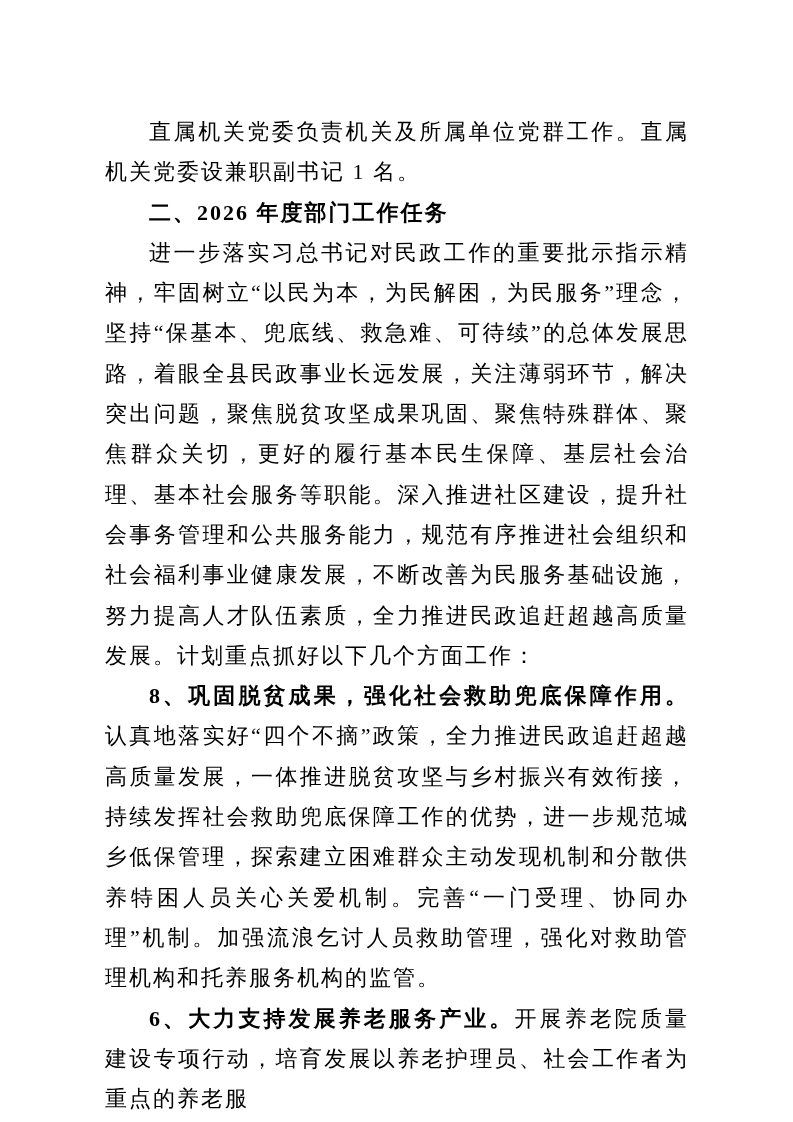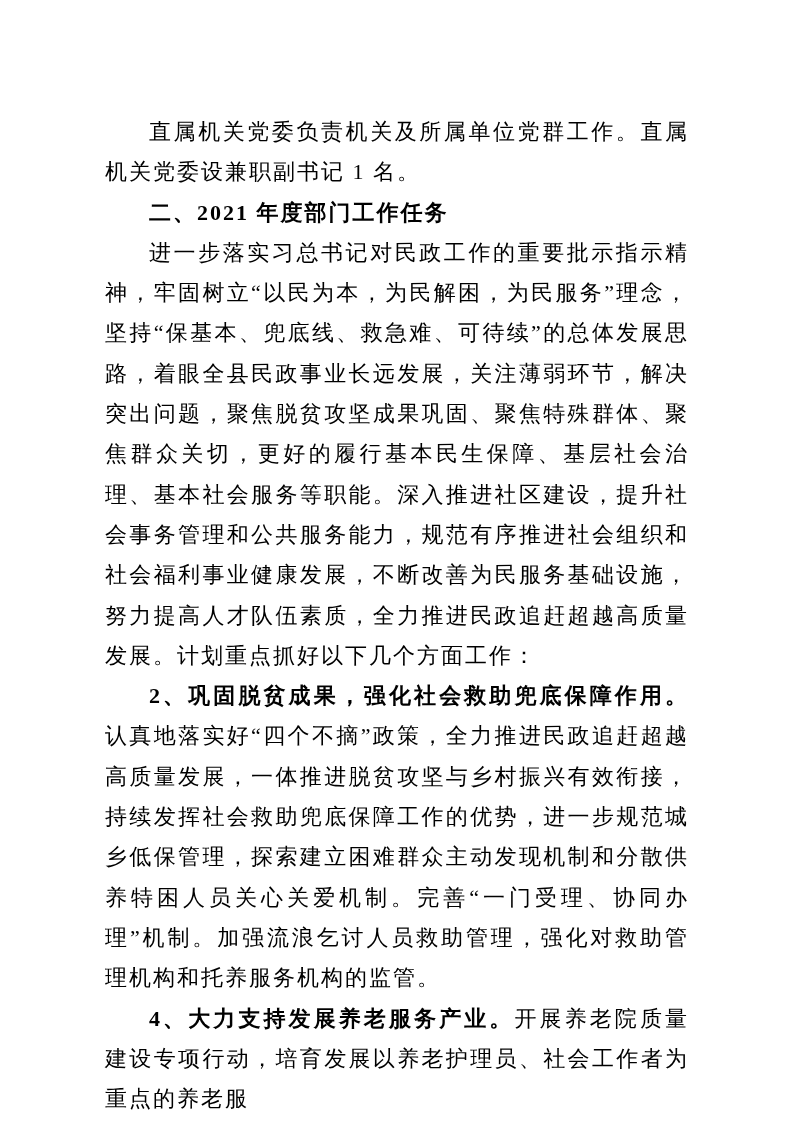--- a/index.html
+++ b/index.html
@@ -37,22 +37,22 @@
   }
 </style>
 </head>
 <body>
 
 <div class="page">
   <div class="doc-text">
 
     <p class="para">直属机关党委负责机关及所属单位党群工作。直属机关党委设兼职副书记 1 名。</p>
 
-    <p class="para heading">二、2021 年度部门工作任务</p>
+    <p class="para heading">二、2026 年度部门工作任务</p>
 
     <p class="para">进一步落实习总书记对民政工作的重要批示指示精神，牢固树立“以民为本，为民解困，为民服务”理念，坚持“保基本、兜底线、救急难、可待续”的总体发展思路，着眼全县民政事业长远发展，关注薄弱环节，解决突出问题，聚焦脱贫攻坚成果巩固、聚焦特殊群体、聚焦群众关切，更好的履行基本民生保障、基层社会治理、基本社会服务等职能。深入推进社区建设，提升社会事务管理和公共服务能力，规范有序推进社会组织和社会福利事业健康发展，不断改善为民服务基础设施，努力提高人才队伍素质，全力推进民政追赶超越高质量发展。计划重点抓好以下几个方面工作：</p>
 
-    <p class="para"><span class="item-lead">2、巩固脱贫成果，强化社会救助兜底保障作用。</span><span>认真地落实好“四个不摘”政策，全力推进民政追赶超越高质量发展，一体推进脱贫攻坚与乡村振兴有效衔接，持续发挥社会救助兜底保障工作的优势，进一步规范城乡低保管理，探索建立困难群众主动发现机制和分散供养特困人员关心关爱机制。完善“一门受理、协同办理”机制。加强流浪乞讨人员救助管理，强化对救助管理机构和托养服务机构的监管。</span></p>
+    <p class="para"><span class="item-lead">8、巩固脱贫成果，强化社会救助兜底保障作用。</span><span>认真地落实好“四个不摘”政策，全力推进民政追赶超越高质量发展，一体推进脱贫攻坚与乡村振兴有效衔接，持续发挥社会救助兜底保障工作的优势，进一步规范城乡低保管理，探索建立困难群众主动发现机制和分散供养特困人员关心关爱机制。完善“一门受理、协同办理”机制。加强流浪乞讨人员救助管理，强化对救助管理机构和托养服务机构的监管。</span></p>
 
-    <p class="para"><span class="item-lead">4、大力支持发展养老服务产业。</span><span>开展养老院质量建设专项行动，培育发展以养老护理员、社会工作者为重点的养老服</span></p>
+    <p class="para"><span class="item-lead">6、大力支持发展养老服务产业。</span><span>开展养老院质量建设专项行动，培育发展以养老护理员、社会工作者为重点的养老服</span></p>
 
   </div>
 </div>
 
 </body></html>

